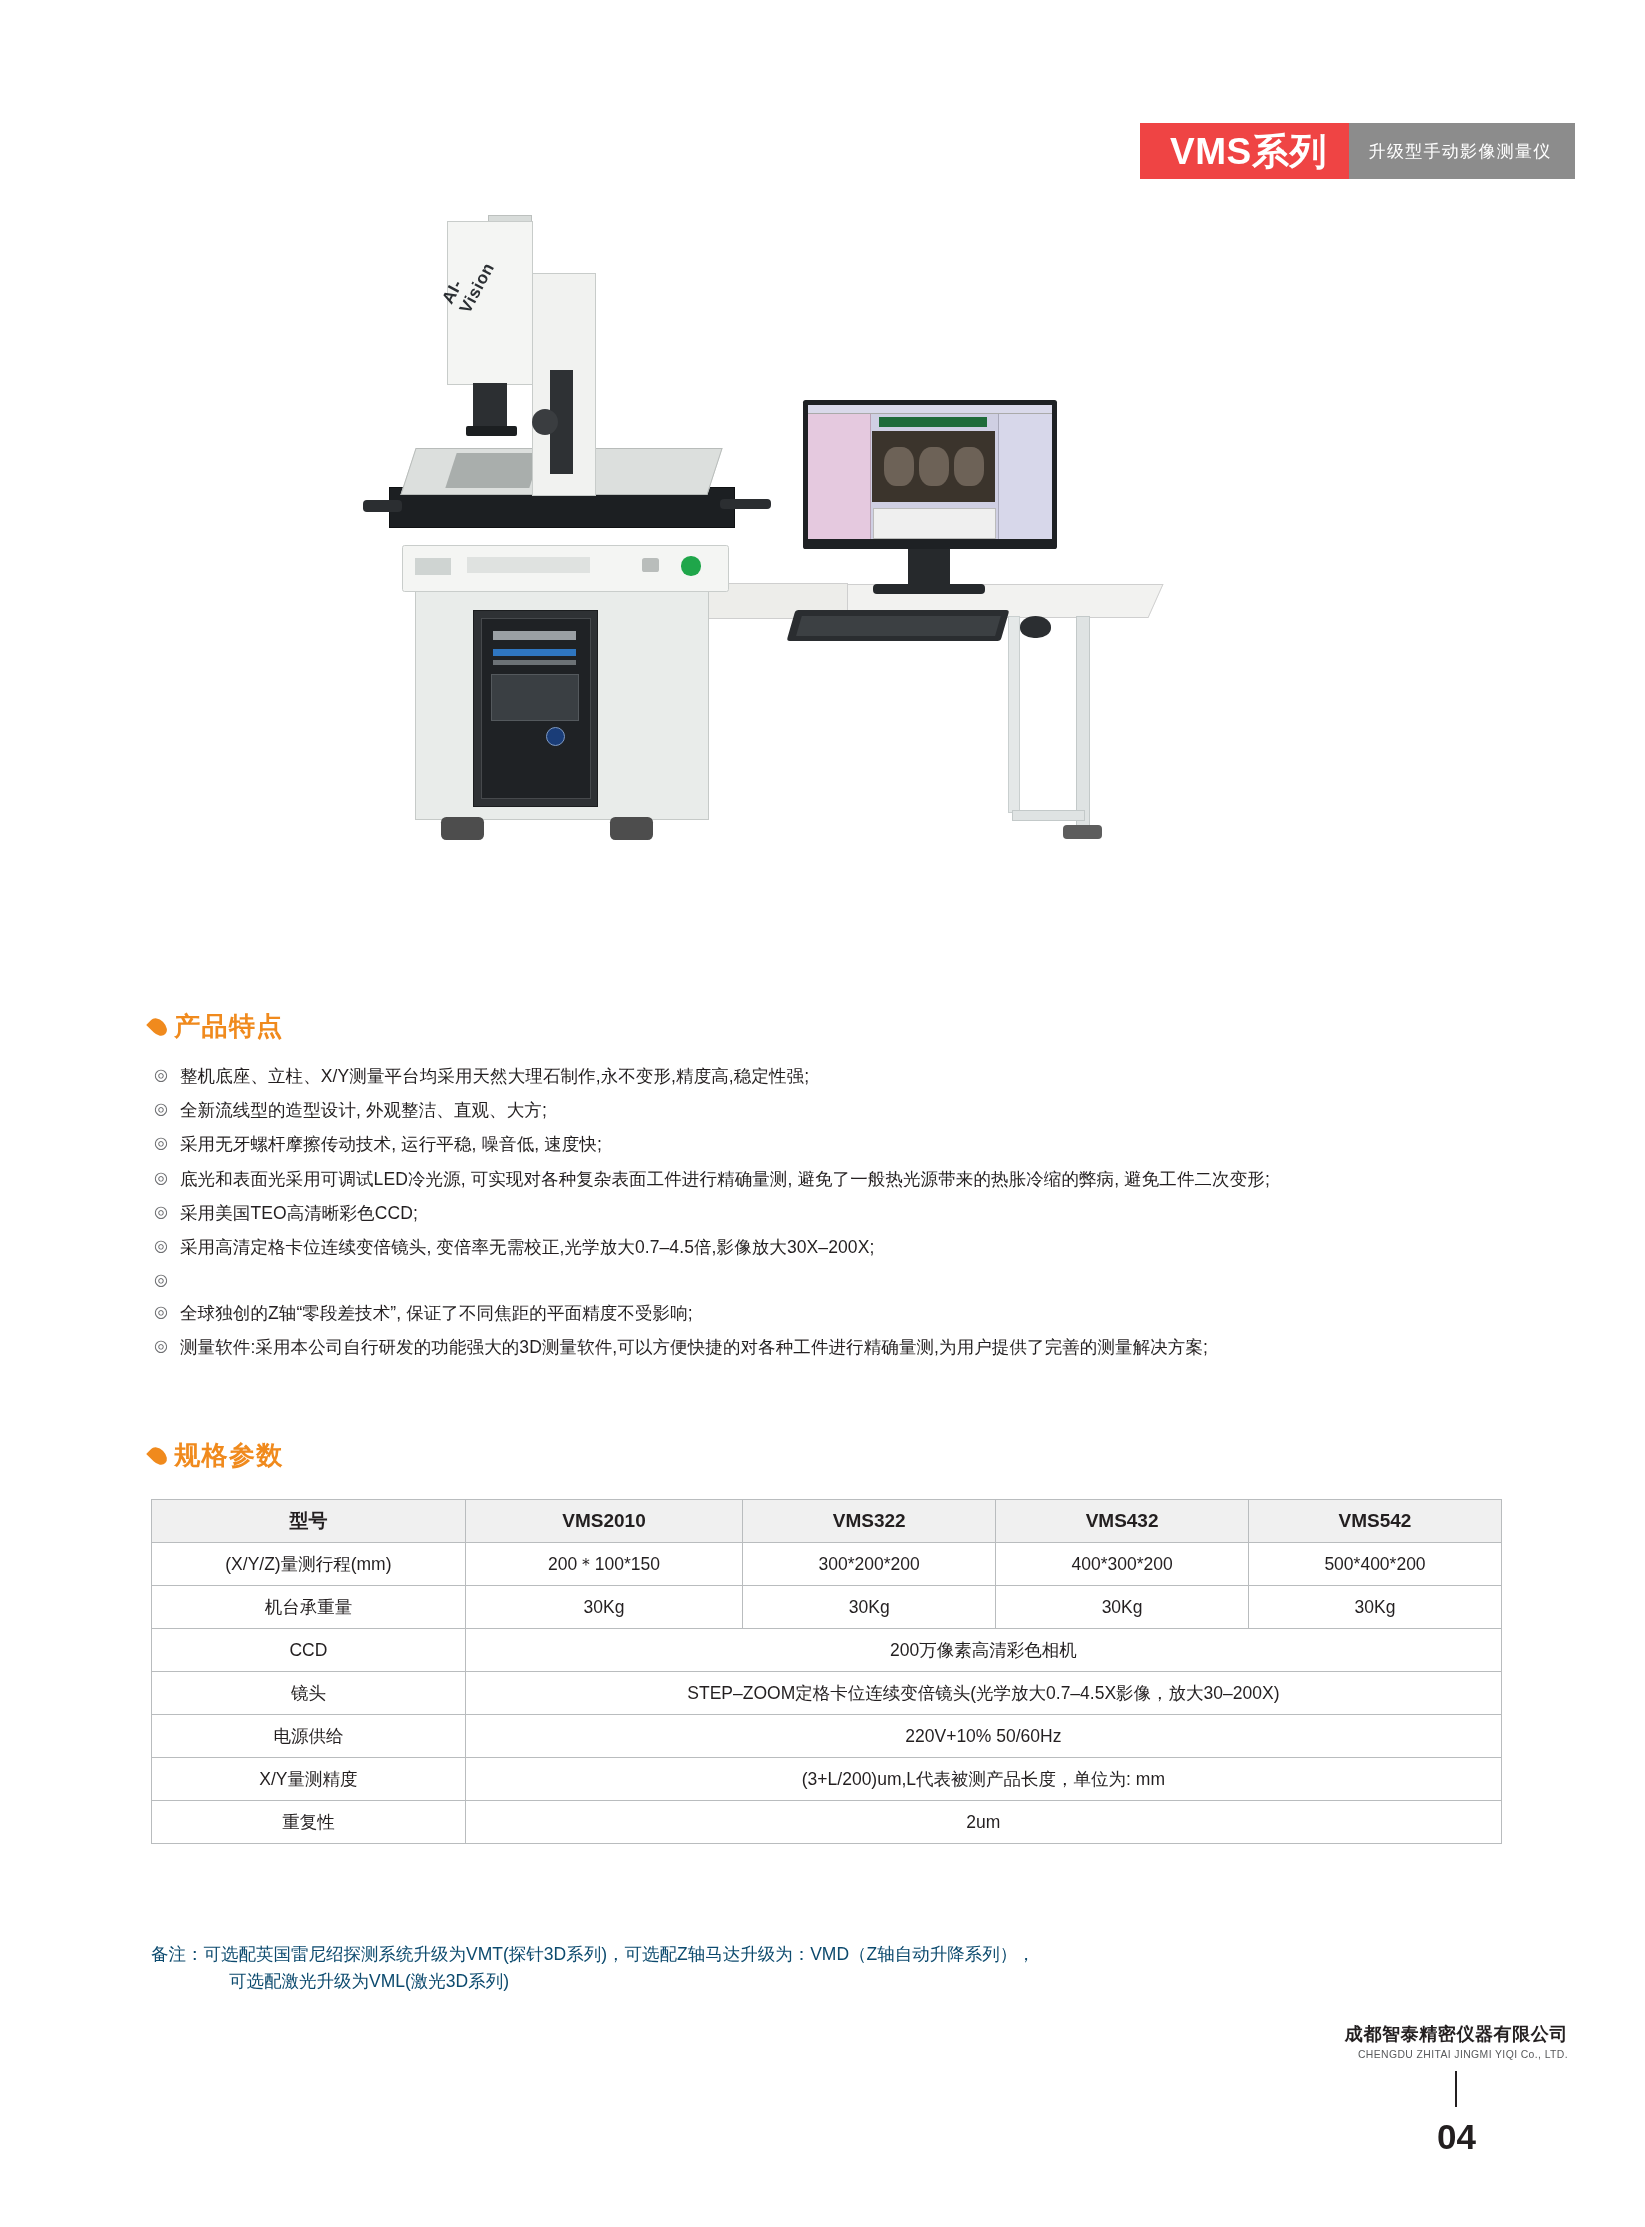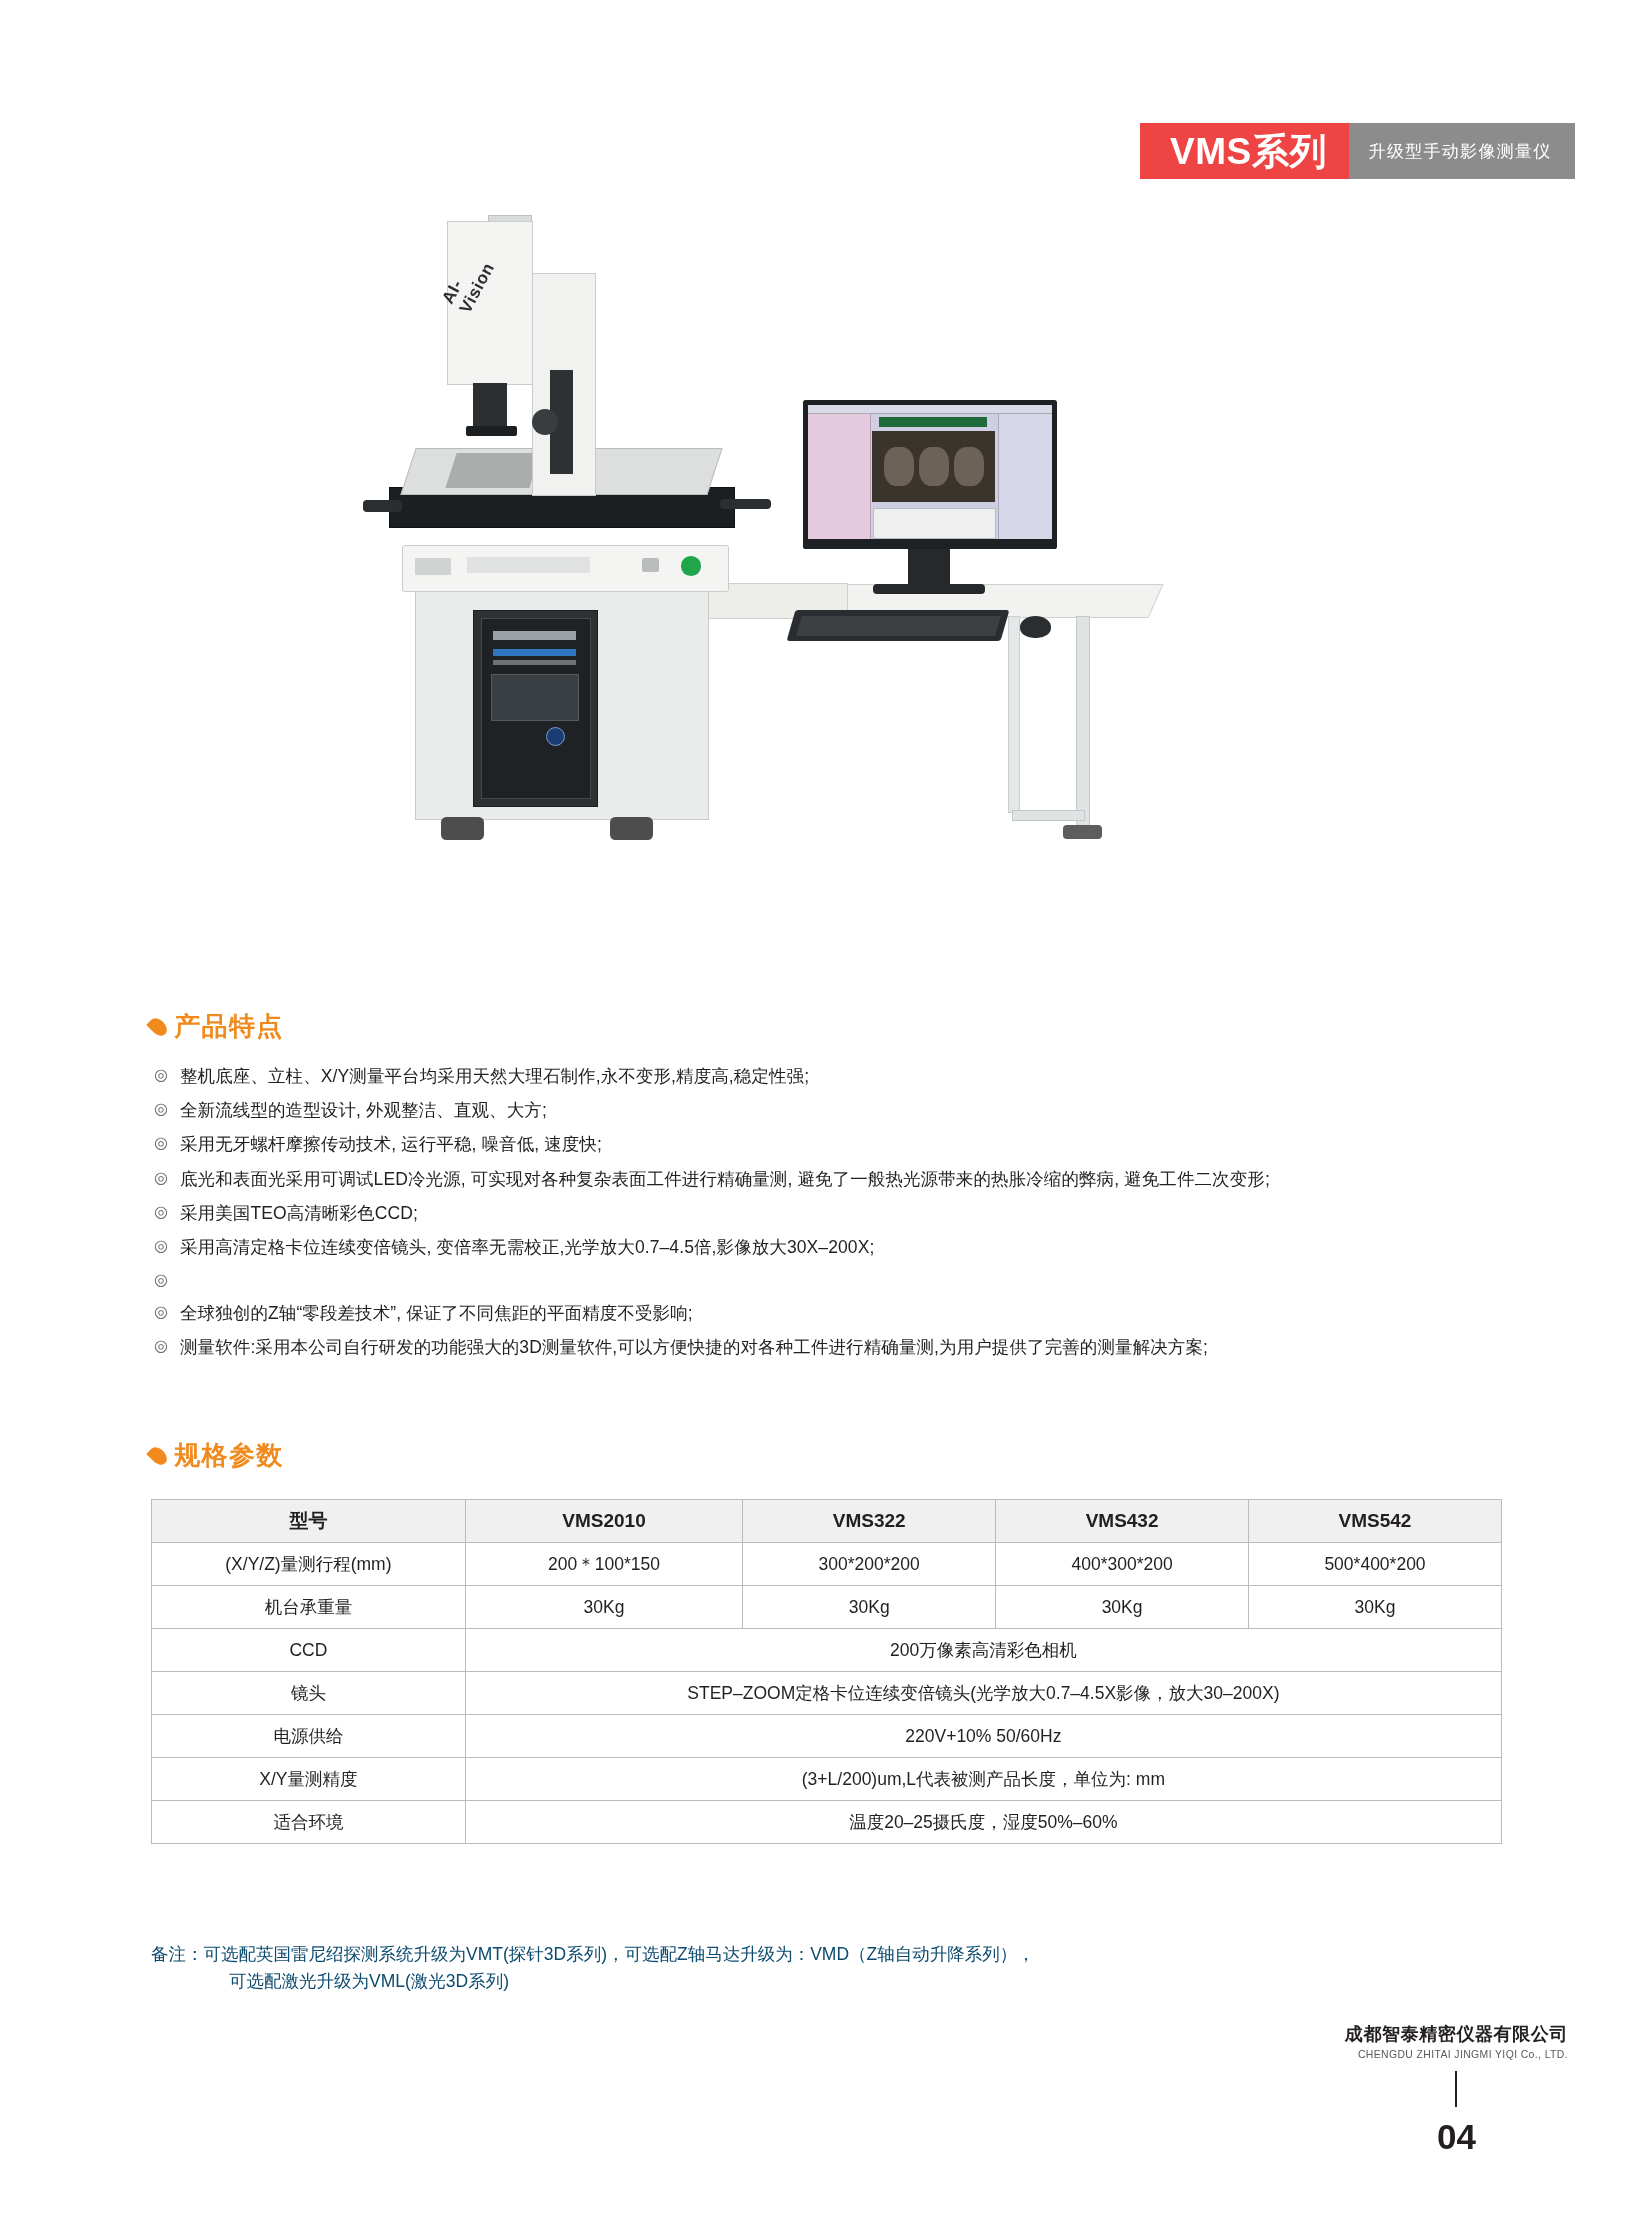--- a/index.html
+++ b/index.html
@@ -774,22 +774,22 @@
     </tr>
     <tr>
       <td class="label">电源供给</td>
       <td colspan="4">220V+10% 50/60Hz</td>
     </tr>
     <tr>
       <td class="label">X/Y量测精度</td>
       <td colspan="4">(3+L/200)um,L代表被测产品长度，单位为: mm</td>
     </tr>
     <tr>
-      <td class="label">适合环境</td>
-      <td colspan="4">温度20–25摄氏度，湿度50%–60%</td>
+      <td class="label">重复性</td>
+      <td colspan="4">2um</td>
     </tr>
   </tbody>
 </table>
 
 <div class="note">
   <div>备注：可选配英国雷尼绍探测系统升级为VMT(探针3D系列)，可选配Z轴马达升级为：VMD（Z轴自动升降系列），</div>
   <div class="indent">可选配激光升级为VML(激光3D系列)</div>
 </div>
 
 <div class="footer">

